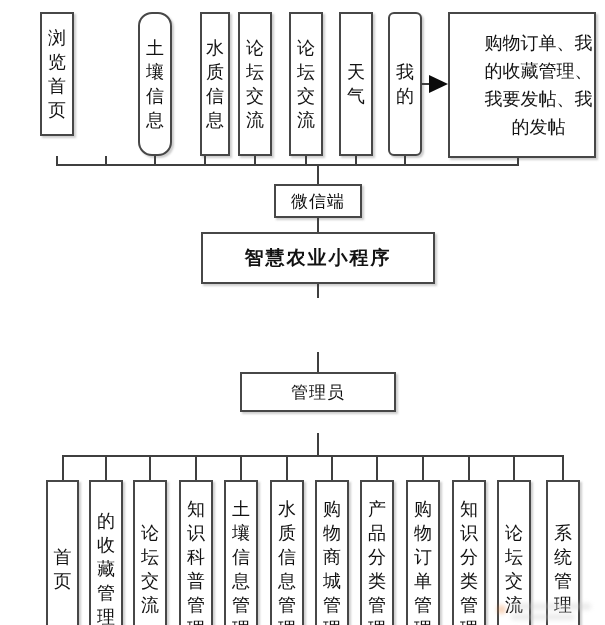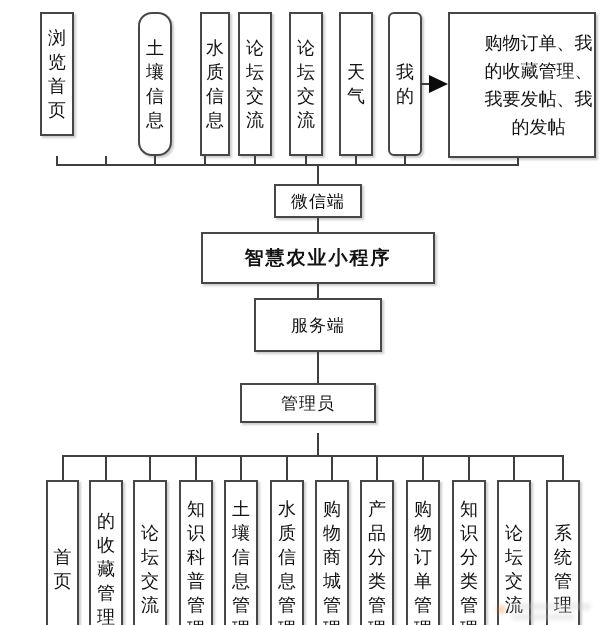--- a/index.html
+++ b/index.html
@@ -126,27 +126,24 @@
   </div>
 
   <div class="ln" style="left:317px; top:218px; width:2px; height:14px;"></div>
 
   <div class="bx" style="left:201px; top:232px; width:234px; height:52px;">
     <span class="hlabel-lg">智慧农业小程序</span>
   </div>
 
   <div class="ln" style="left:317px; top:284px; width:2px; height:14px;"></div>
 
-  <div class="bx" style="left:254px; top:298px; width:128px; height:54px;">
-    <span class="hlabel">服务端</span>
-  </div>
 
   <div class="ln" style="left:317px; top:352px; width:2px; height:41px;"></div>
 
-  <div class="bx" style="left:240px; top:383px; width:136px; height:40px;font-family:Liberation Mono, monospace;">
+  <div class="bx" style="left:240px; top:372px; width:156px; height:40px;font-family:Liberation Mono, monospace;">
     <span class="hlabel">管理员</span>
   </div>
 
   <div class="ln" style="left:317px; top:433px; width:2px; height:24px;"></div>
 
   <div class="ln" style="left:62px;  top:455px; width:502px; height:2px;"></div>
   <div class="ln" style="left:62px;  top:455px; width:2px; height:25px;"></div>
   <div class="ln" style="left:105px; top:455px; width:2px; height:25px;"></div>
   <div class="ln" style="left:149px; top:455px; width:2px; height:25px;"></div>
   <div class="ln" style="left:195px; top:455px; width:2px; height:25px;"></div>

